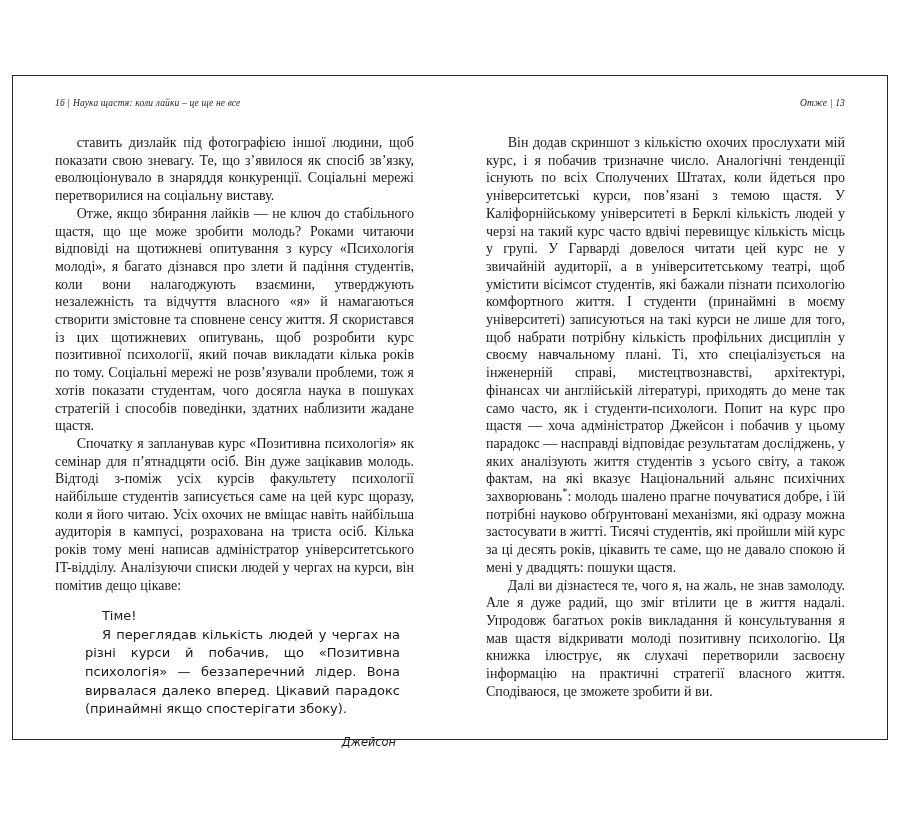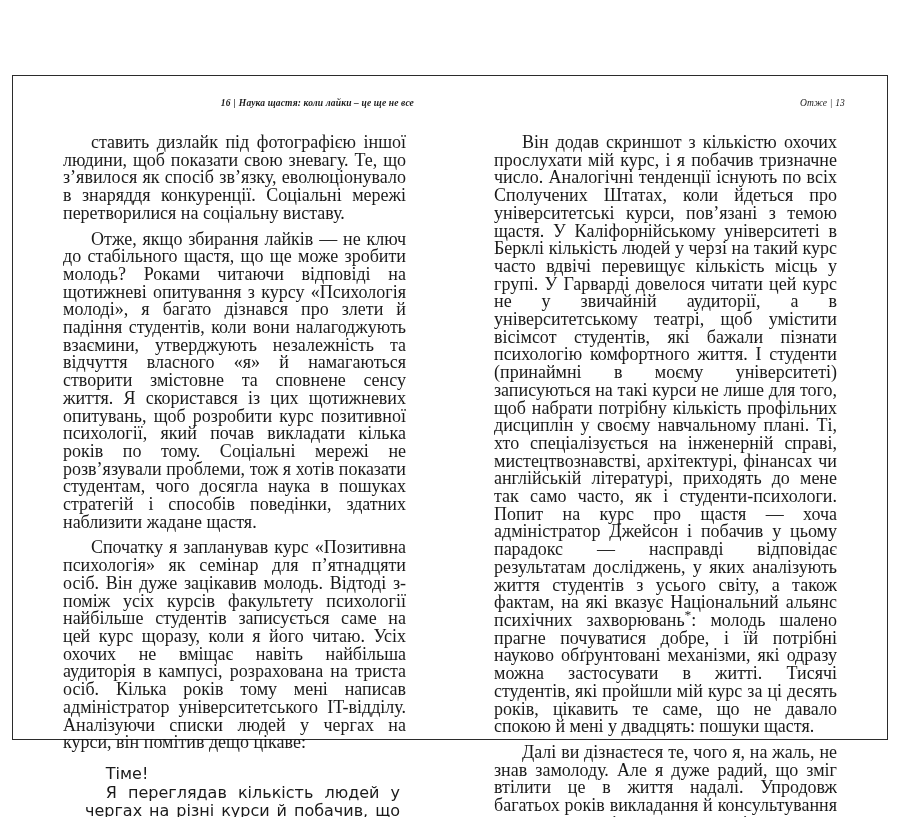--- a/index.html
+++ b/index.html
@@ -44,49 +44,49 @@
     margin-bottom: 26px;
     white-space: nowrap;
   }
   .running-head .folio {
     font-style: italic;
   }
   .running-head .sep {
     font-style: normal;
     padding: 0 3px;
   }
-  .rh-left  { text-align: right; font-weight: bold; }
+  .rh-left  { text-align: left; }
   .rh-right { text-align: right; }
 
   .body-text p {
-    margin: 8px;
+    margin: 0;
     text-align: justify;
     text-justify: inter-word;
-    font-size: 18px;
+    font-size: 14px;
     line-height: 17.7px;
     text-indent: 1.55em;
     hyphens: manual;
   }
 
   .quote-block {
     margin: 13px 0 0 0;
     padding-left: 30px;
     padding-right: 14px;
     font-family: "DejaVu Sans", sans-serif;
   }
   .quote-block p {
     margin: 0;
-    font-size: 16px;
+    font-size: 13px;
     line-height: 18.6px;
     text-align: justify;
     text-indent: 1.3em;
   }
   .quote-block p.q-first { text-indent: 1.3em; }
   .quote-attrib {
-    margin-top: 4px;
+    margin-top: 16px;
     text-align: right;
     font-size: 11.4px;
     font-style: italic;
     font-family: "DejaVu Sans", sans-serif;
     padding-right: 4px;
   }
 
   .footnote {
     position: absolute;
     left: 36px;

